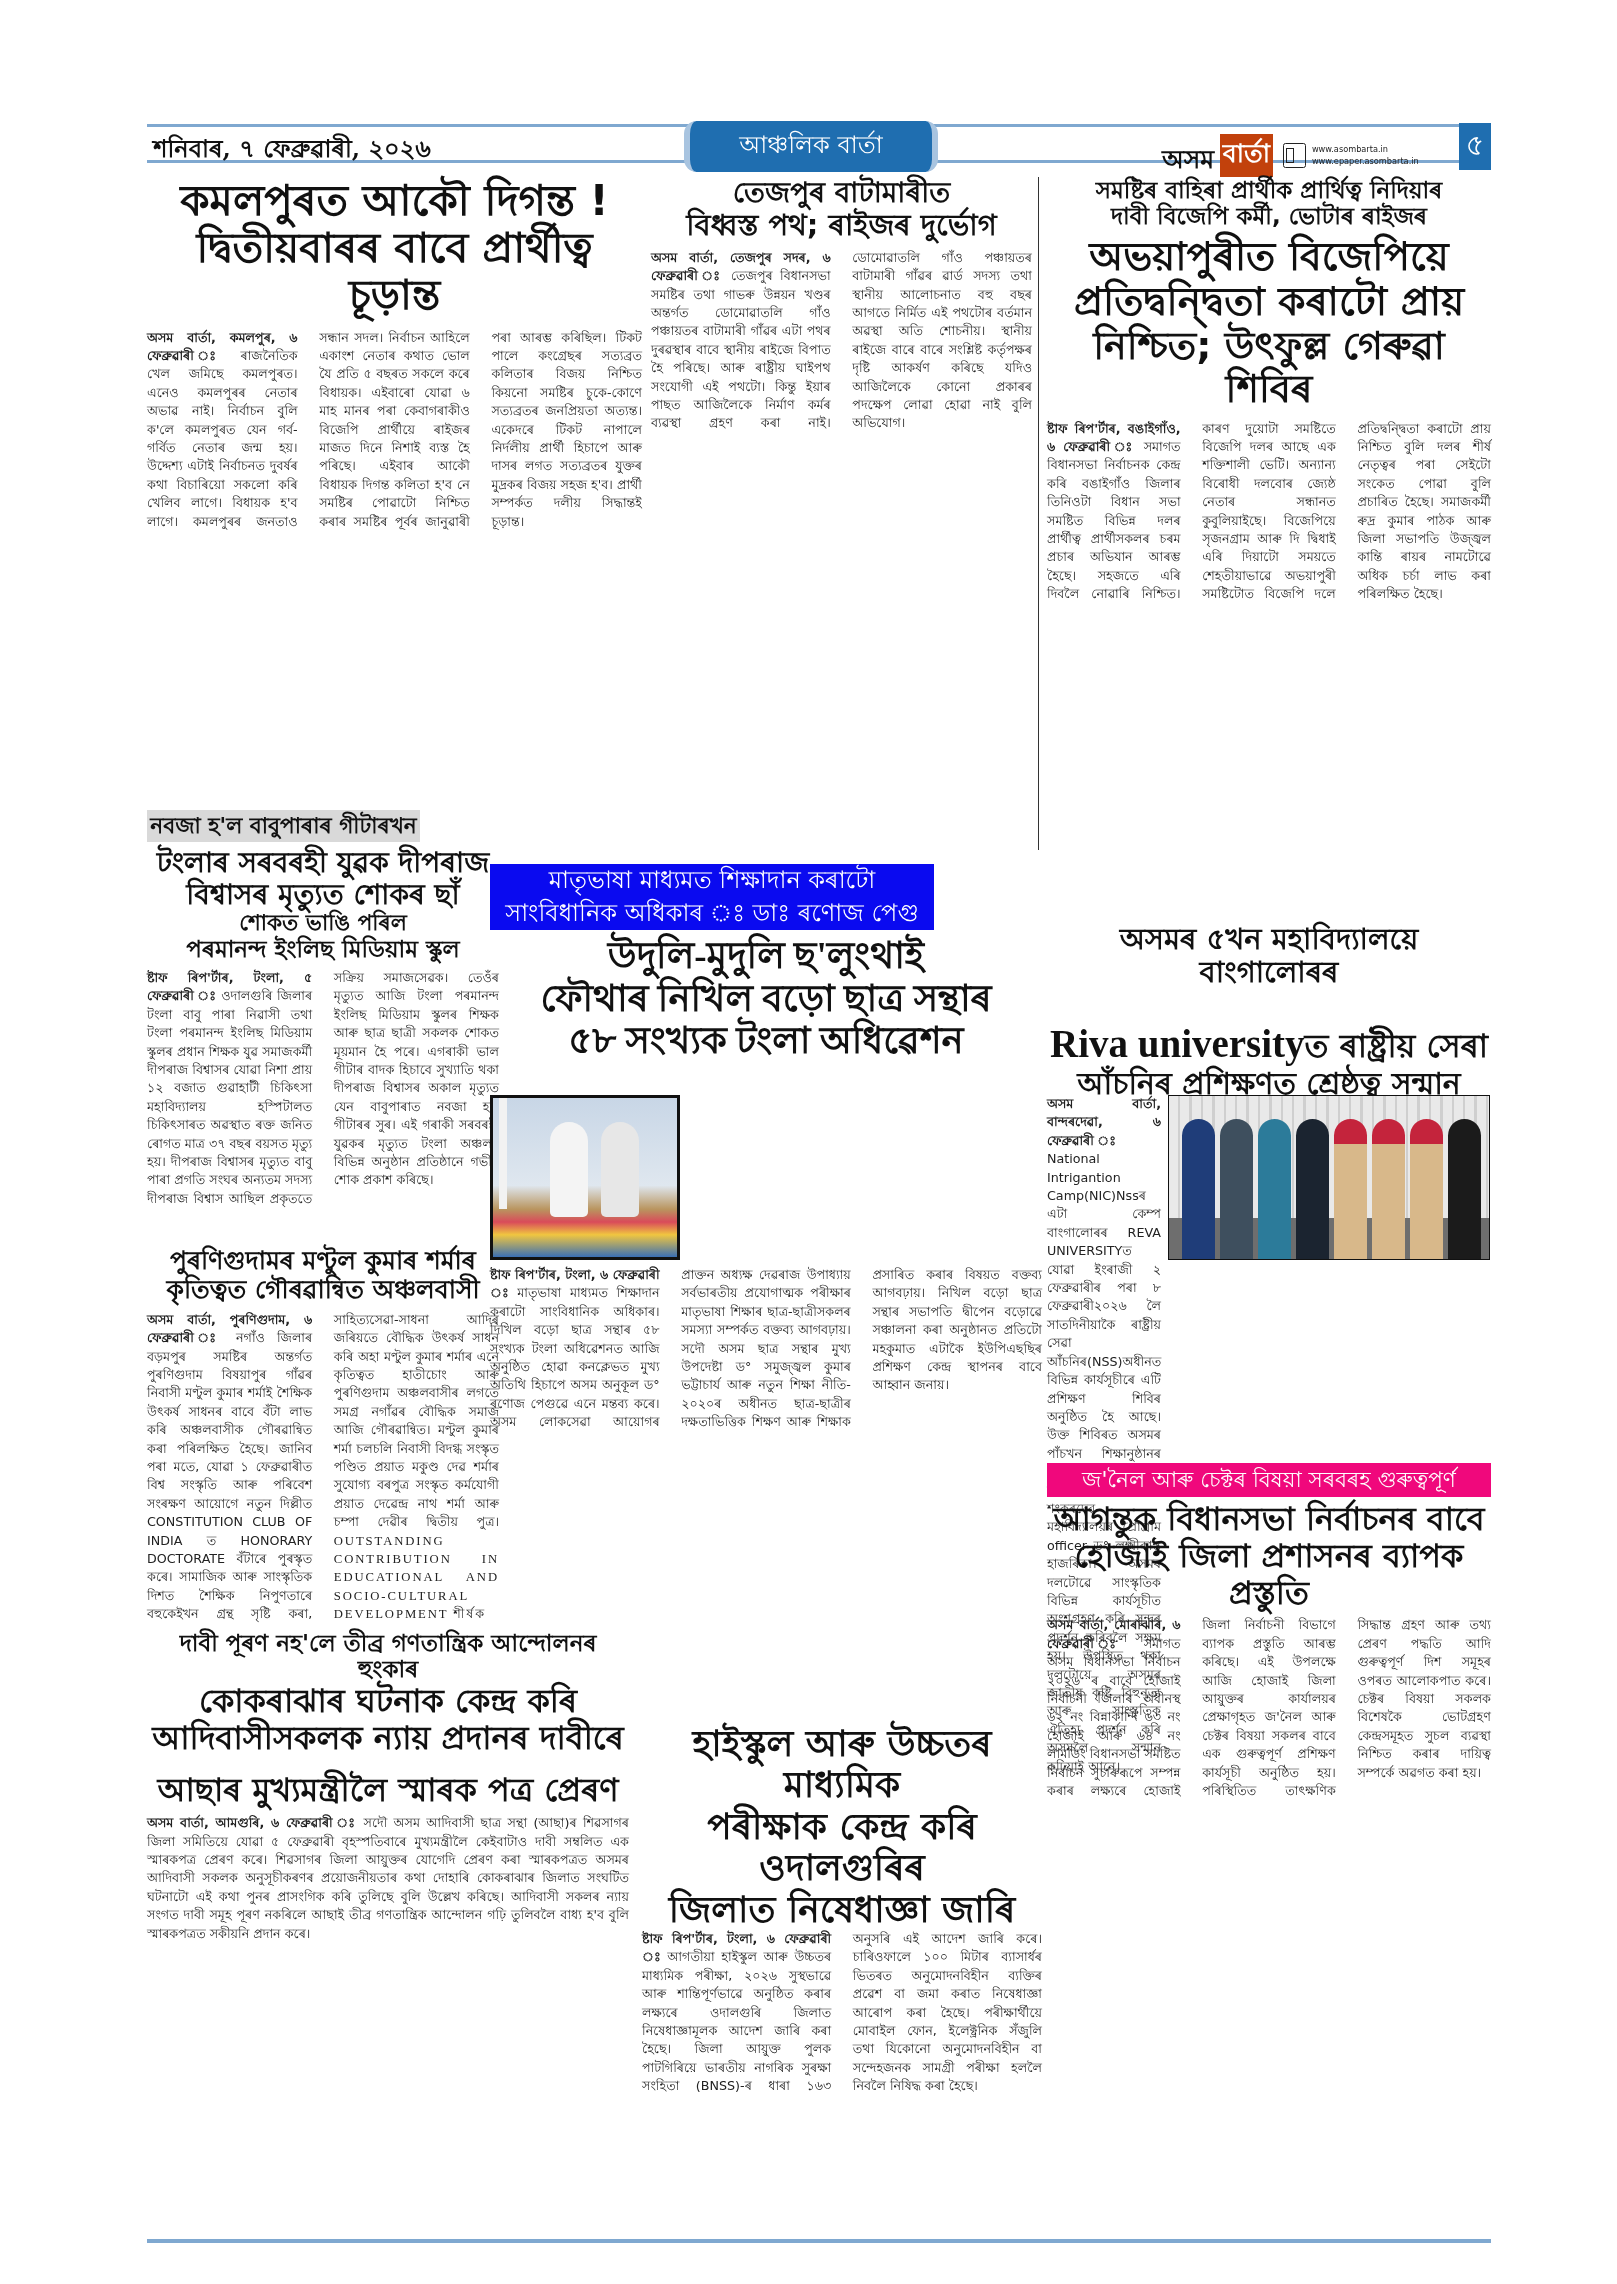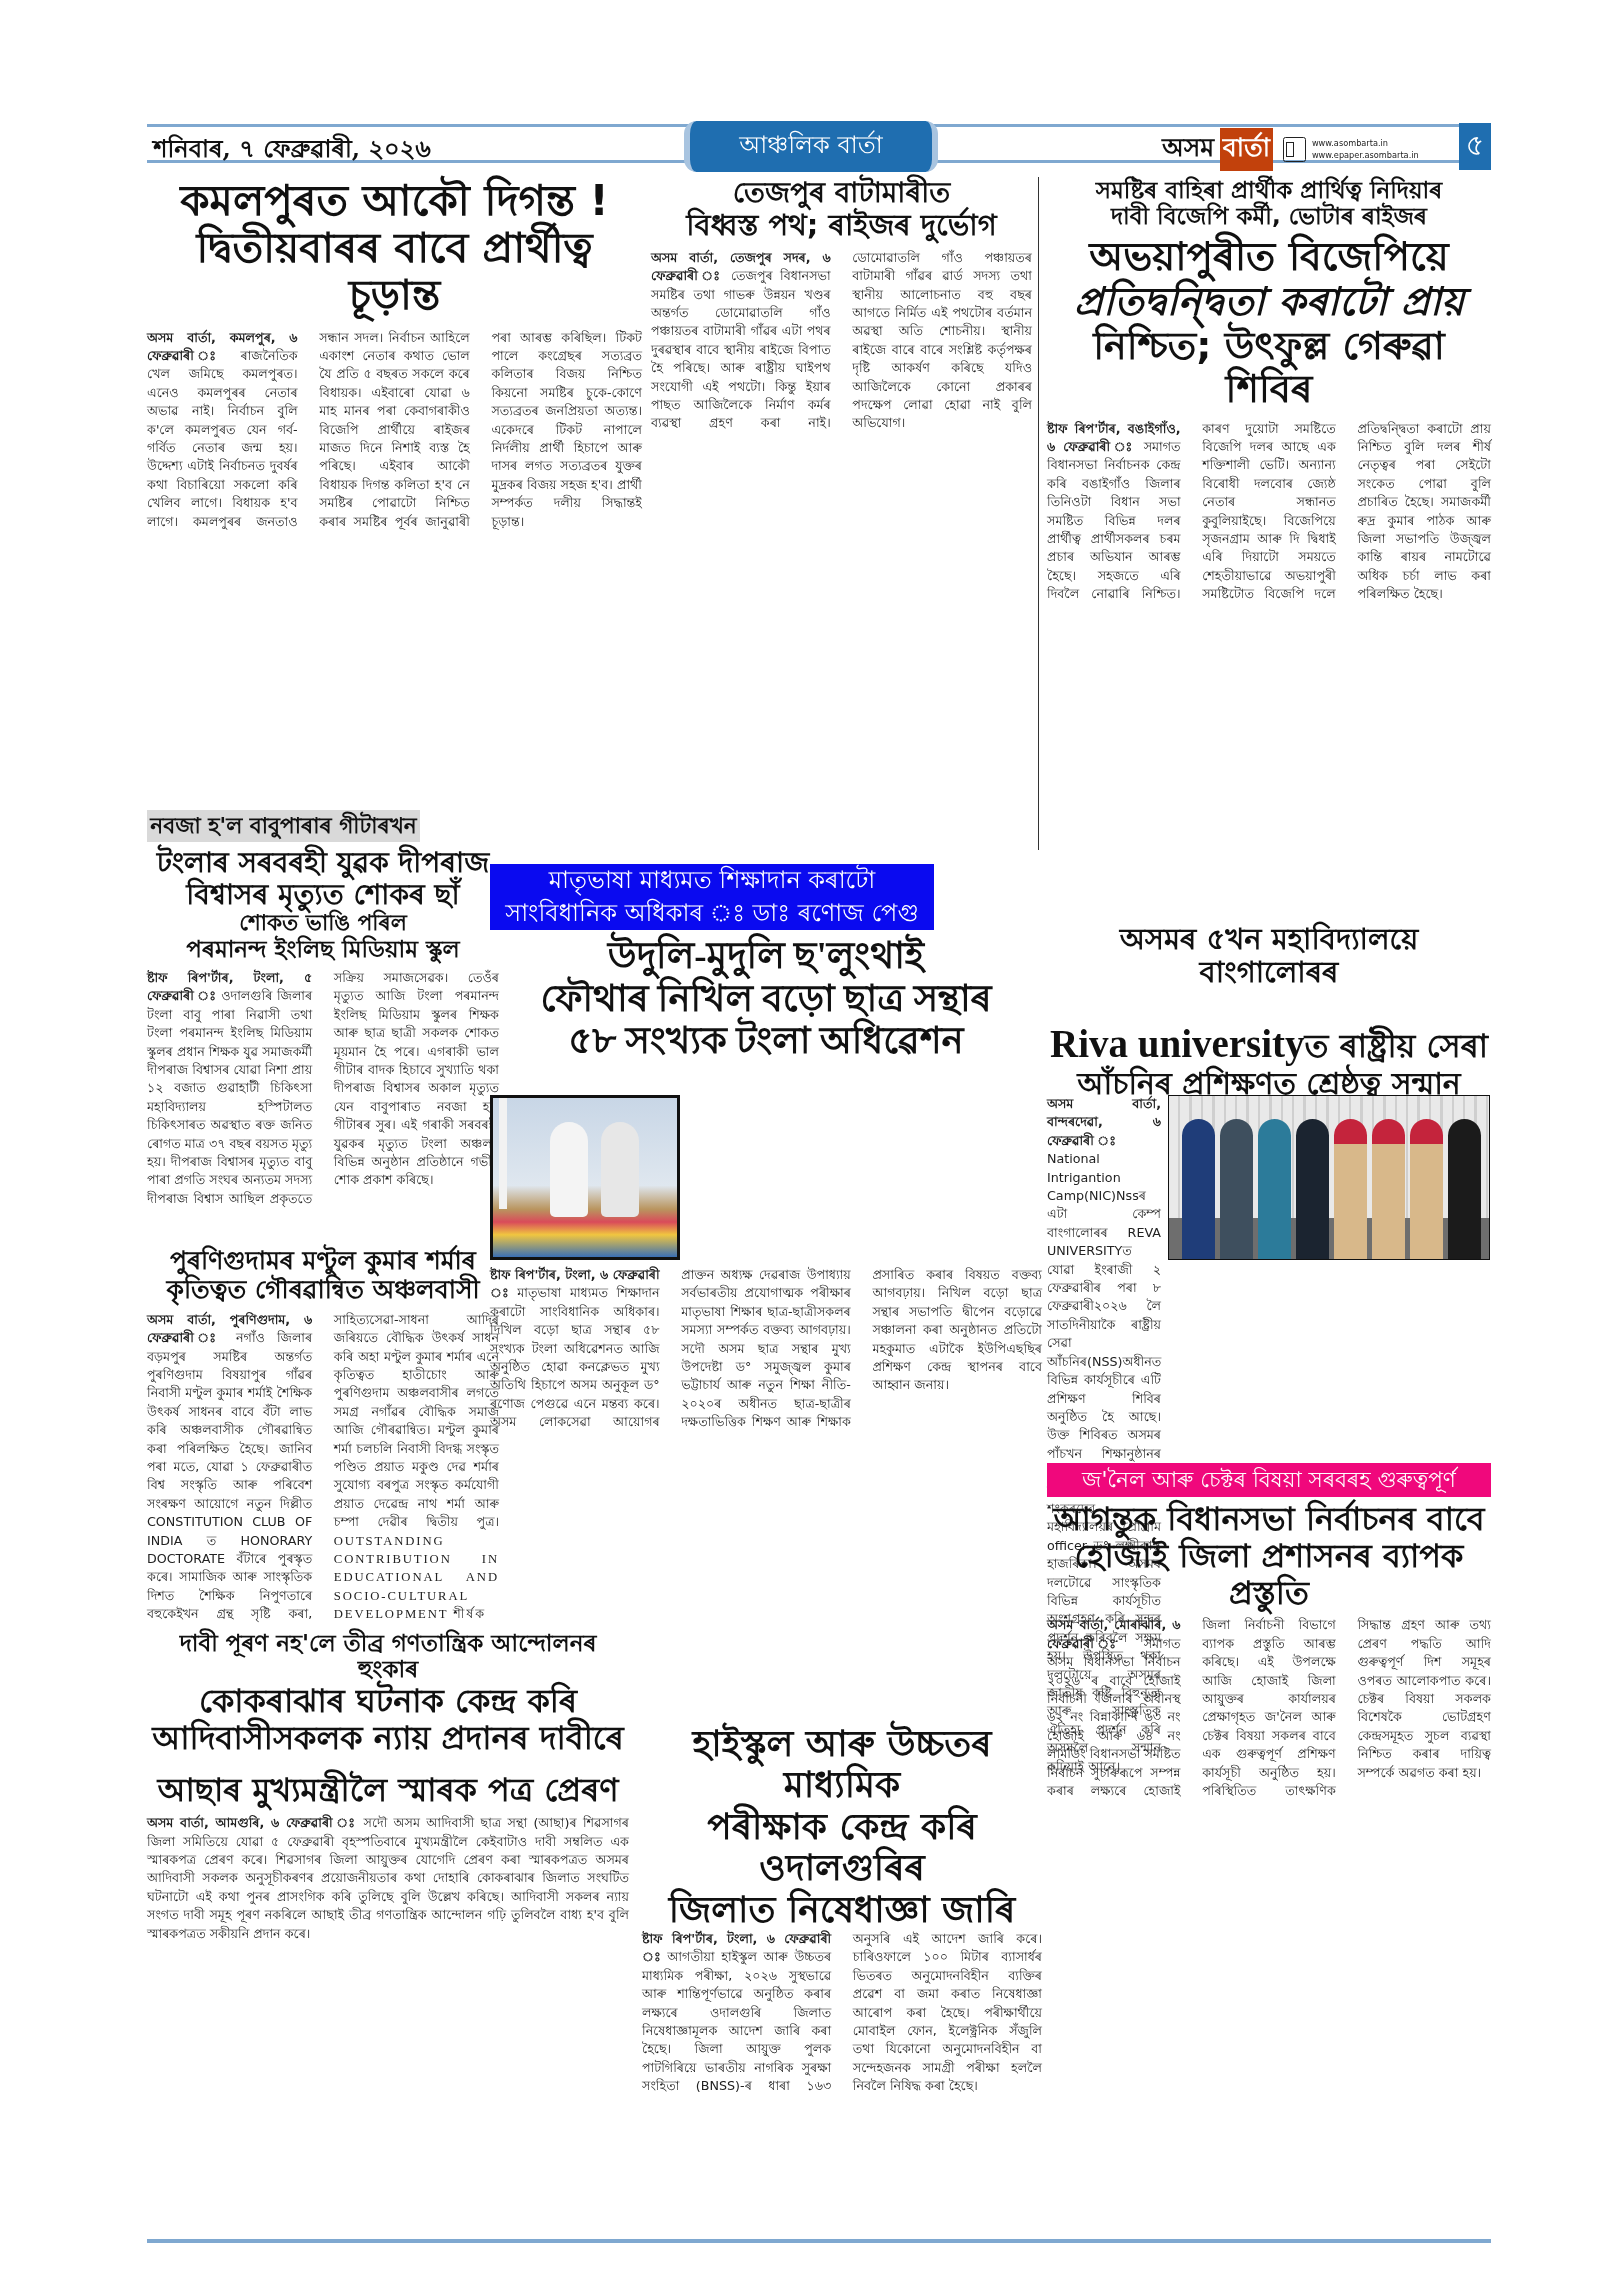--- a/index.html
+++ b/index.html
@@ -6,21 +6,21 @@
   html, body { width: 1618px; height: 2284px; background: #ffffff; }
   body { font-family: "DejaVu Sans", sans-serif; color: #111; position: relative; overflow: hidden; }
 
   .page { position: absolute; left: 147px; top: 124px; width: 1344px; height: 2119px; }
 
   
   .header { position: absolute; left: 0; top: 0; width: 1344px; height: 39px; border-top: 3.8px solid #7fa8d0; border-bottom: 3.8px solid #7fa8d0; display: flex; align-items: center; }
   .hdr-date { position: absolute; left: 6.3px; top: 2.5px; font-size: 24px; font-weight: bold; font-family: "DejaVu Serif", serif; }
   .hdr-section { position: absolute; left: 537px; top: -6.3px; width: 254px; height: 51px; background: #1f6eb0; color: #fff; font-size: 24px; display: flex; align-items: center; justify-content: center; border-radius: 12.7px; border-left: 6.3px solid #a8c4e0; border-right: 6.3px solid #a8c4e0; }
   .hdr-logo { position: absolute; left: 1015px; top: 1.3px; display: flex; align-items: center; gap: 6.3px; }
-  .logo-a { font-size: 25px; font-weight: bold; color: #111; }
+  .logo-a { font-size: 25px; font-weight: bold; color: #111; margin-top: 12px; }
   .logo-b { font-size: 25px; font-weight: bold; color: #fff; background: #c2410c; padding: 0 2.5px; }
   .web-icon { width: 23px; height: 25px; border: 1.9px solid #222; border-radius: 2.5px; margin-left: 3.8px; position: relative; }
   .web-icon::after { content: ""; position: absolute; left: 1.9px; top: 3.8px; width: 6.3px; height: 12.7px; border: 1.3px solid #222; }
   .urls { font-size: 8.2px; line-height: 11.4px; color: #222; }
   .pg-num { position: absolute; left: 1312px; top: -3.8px; width: 32px; height: 47px; background: #1f6eb0; color: #fff; font-size: 29px; display: flex; align-items: center; justify-content: center; }
 
   
   .block { position: absolute; }
   .hl { font-weight: bold; text-align: center; line-height: 1.15; }
   .body-text { font-size: 12.7px; line-height: 18.4px; text-align: justify; column-gap: 21.6px; color: #222; }
@@ -79,21 +79,21 @@
       <span>তেজপুৰ বিধানসভা সমষ্টিৰ তথা গাভৰু উন্নয়ন খণ্ডৰ অন্তৰ্গত ডোমোৱাতলি গাঁও পঞ্চায়তৰ বাটামাৰী গাঁৱৰ এটা পথৰ দুৰৱস্থাৰ বাবে স্থানীয় ৰাইজে বিপাত হৈ পৰিছে। আৰু ৰাষ্ট্ৰীয় ঘাইপথ সংযোগী এই পথটো। কিন্তু ইয়াৰ পাছত আজিলৈকে নিৰ্মাণ কৰ্মৰ ব্যৱস্থা গ্ৰহণ কৰা নাই। ডোমোৱাতলি গাঁও পঞ্চায়তৰ বাটামাৰী গাঁৱৰ ৱাৰ্ড সদস্য তথা স্থানীয় আলোচনাত বহু বছৰ আগতে নিৰ্মিত এই পথটোৰ বৰ্তমান অৱস্থা অতি শোচনীয়। স্থানীয় ৰাইজে বাৰে বাৰে সংশ্লিষ্ট কৰ্তৃপক্ষৰ দৃষ্টি আকৰ্ষণ কৰিছে যদিও আজিলৈকে কোনো প্ৰকাৰৰ পদক্ষেপ লোৱা হোৱা নাই বুলি অভিযোগ।</span>
     </div>
   </div>
 
   <div class="rule" style="left:891px;top:53px;width:1.3px;height:673px;"></div>
 
   <div class="block" style="left:900px;top:53px;width:444px;">
     <div class="hl" style="font-size:23px;">সমষ্টিৰ বাহিৰা প্ৰাৰ্থীক প্ৰাৰ্থিত্ব নিদিয়াৰ</div>
     <div class="hl" style="font-size:23px;">দাবী বিজেপি কৰ্মী, ভোটাৰ ৰাইজৰ</div>
     <div class="hl" style="font-size:39px;margin-top:5px;">অভয়াপুৰীত বিজেপিয়ে</div>
-    <div class="hl" style="font-size:39px;font-style:italic;">প্ৰতিদ্বন্দ্বিতা কৰাটো প্ৰায়</div>
+    <div class="hl" style="font-size:39px;">প্ৰতিদ্বন্দ্বিতা কৰাটো প্ৰায়</div>
     <div class="hl" style="font-size:38px;">নিশ্চিত; উৎফুল্ল গেৰুৱা শিবিৰ</div>
     <div class="body-text" style="column-count:3;height:343px;margin-top:7.6px;">
       <b>ষ্টাফ ৰিপ'ৰ্টাৰ, বঙাইগাঁও, ৬ ফেব্ৰুৱাৰী ঃ</b>
       <span>সমাগত বিধানসভা নিৰ্বাচনক কেন্দ্ৰ কৰি বঙাইগাঁও জিলাৰ তিনিওটা বিধান সভা সমষ্টিত বিভিন্ন দলৰ প্ৰাৰ্থীত্ব প্ৰাৰ্থীসকলৰ চৰম প্ৰচাৰ অভিযান আৰম্ভ হৈছে। সহজতে এৰি দিবলৈ নোৱাৰি নিশ্চিত। কাৰণ দুয়োটা সমষ্টিতে বিজেপি দলৰ আছে এক শক্তিশালী ভেটি। অন্যান্য বিৰোধী দলবোৰ জ্যেষ্ঠ নেতাৰ সন্ধানত কুবুলিয়াইছে। বিজেপিয়ে সৃজনগ্ৰাম আৰু দি দ্বিধাই এৰি দিয়াটো সময়তে শেহতীয়াভাৱে অভয়াপুৰী সমষ্টিটোত বিজেপি দলে প্ৰতিদ্বন্দ্বিতা কৰাটো প্ৰায় নিশ্চিত বুলি দলৰ শীৰ্ষ নেতৃত্বৰ পৰা সেইটো সংকেত পোৱা বুলি প্ৰচাৰিত হৈছে। সমাজকৰ্মী ৰুদ্ৰ কুমাৰ পাঠক আৰু জিলা সভাপতি উজ্জ্বল কান্তি ৰায়ৰ নামটোৱে অধিক চৰ্চা লাভ কৰা পৰিলক্ষিত হৈছে।</span>
     </div>
   </div>
 
   <div class="block" style="left:0;top:723px;width:352px;">
     <div class="hl" style="font-size:28px;">টংলাৰ সৰবৰহী যুৱক দীপৰাজ</div>
     <div class="hl" style="font-size:28px;">বিশ্বাসৰ মৃত্যুত শোকৰ ছাঁ</div>

